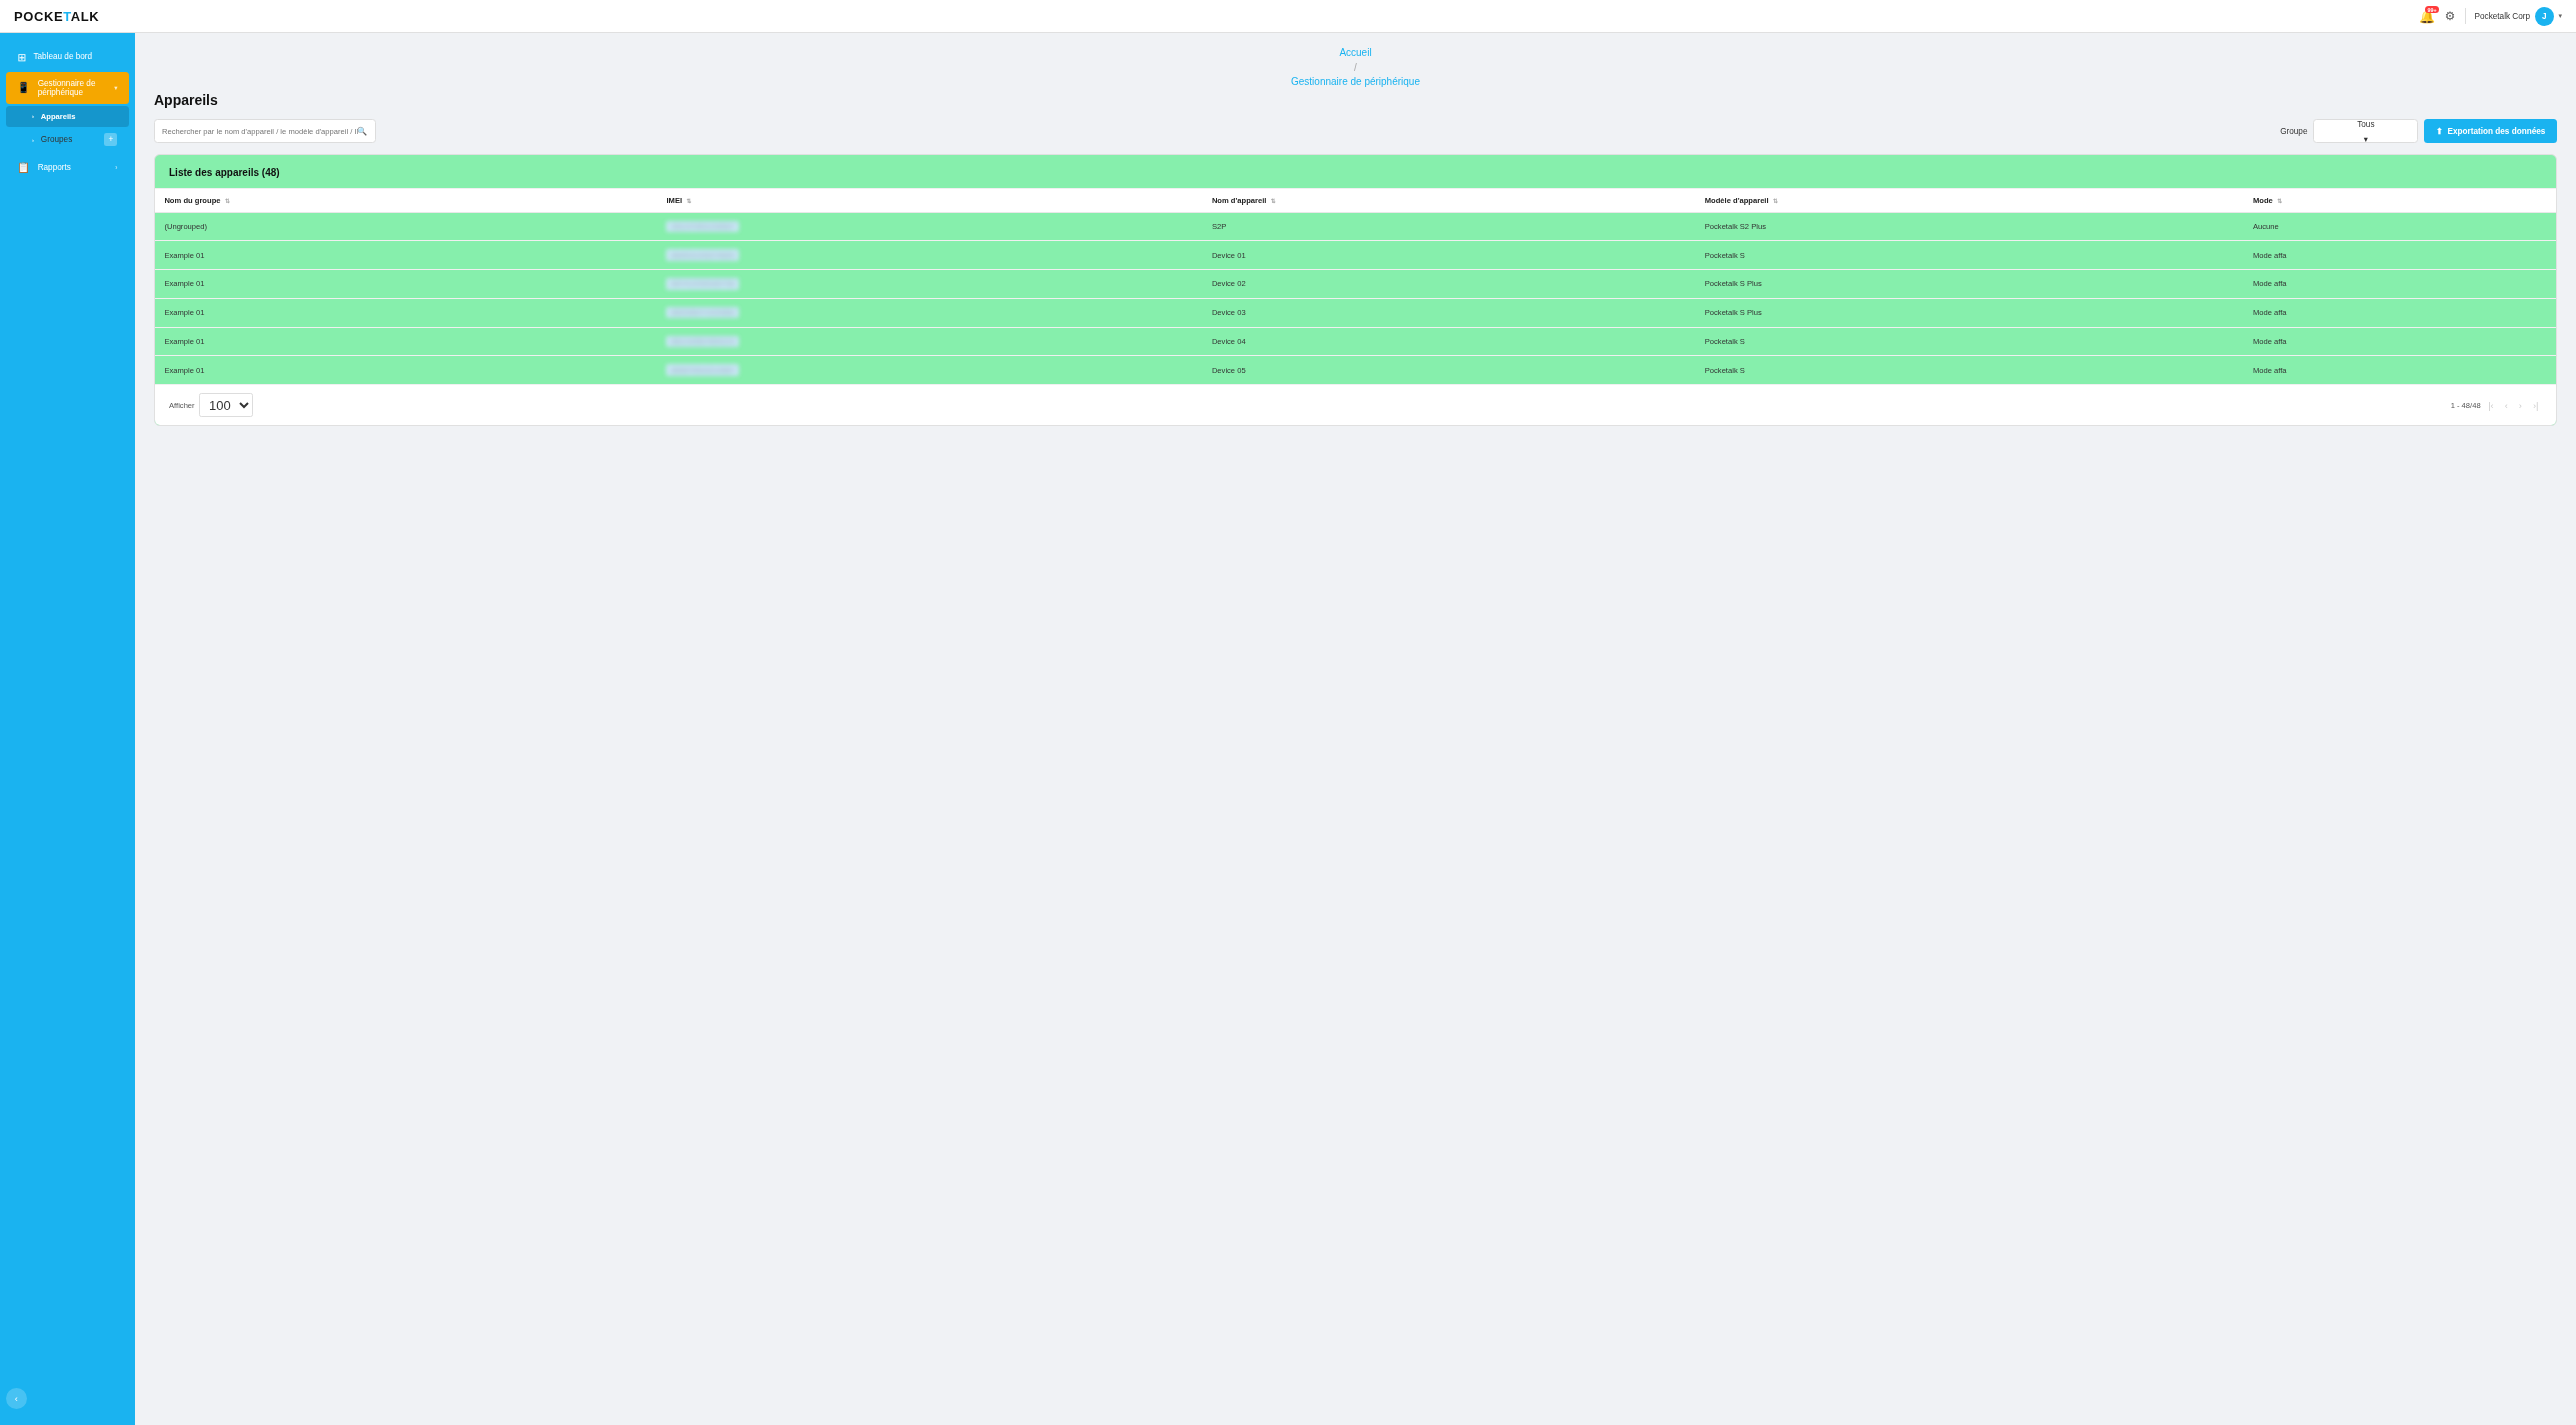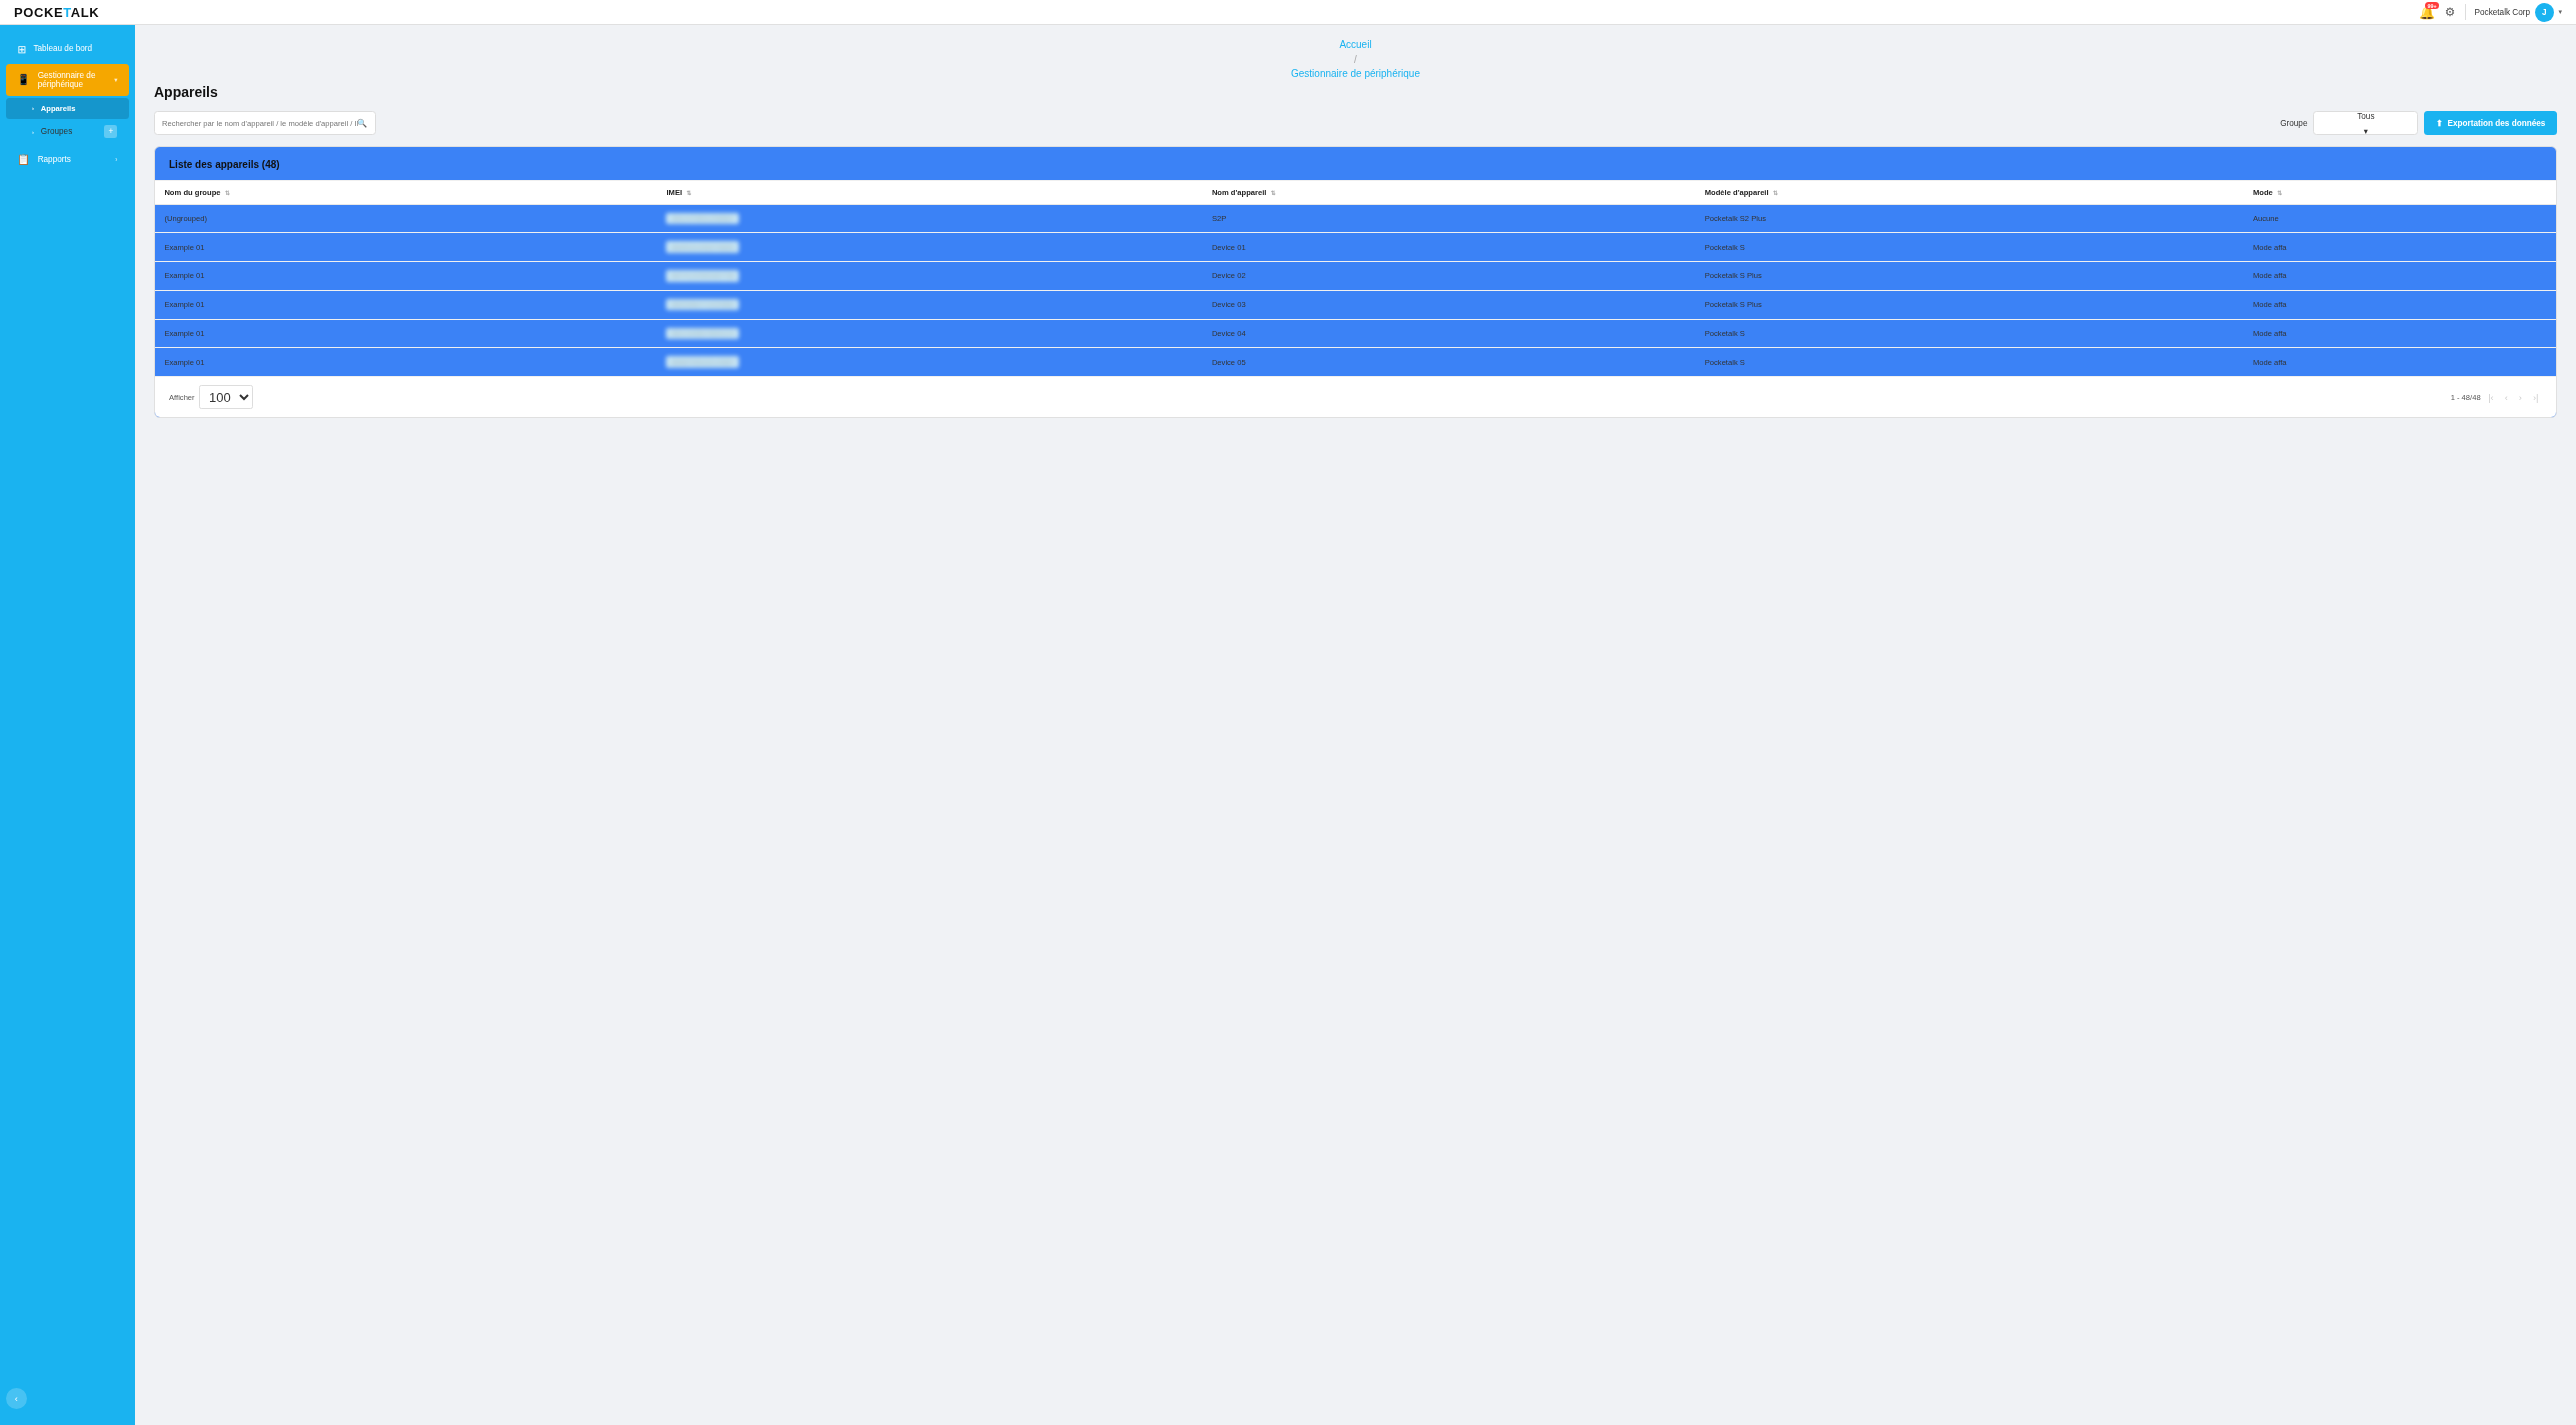--- a/index.html
+++ b/index.html
@@ -2,21 +2,21 @@
 <html style="font-size:9.4px"><head>
   <meta charset="utf-8">
   <style>
     * { box-sizing: border-box; margin: 0; padding: 0; }
     body { font-family: 'Segoe UI', Arial, sans-serif; background: #f0f2f5; display: flex; flex-direction: column; height: 100vh; overflow: hidden; font-size: 8.2px; }
 
     
     .top-nav {
       background: #fff;
       border-bottom: 0.6px solid #e0e0e0;
-      height: 25px;
+      height: 33px;
       display: flex;
       align-items: center;
       justify-content: space-between;
       padding: 0 14px;
       flex-shrink: 0;
       z-index: 100;
     }
     .logo {
       font-size: 13px;
       font-weight: 900;
@@ -276,21 +276,21 @@
       font-size: 8.2px;
       font-weight: 600;
       cursor: pointer;
       display: flex;
       align-items: center;
       gap: 4.7px;
     }
 
     
     .table-card {
-      background: #3b82f6;
+      background: #86efac;
       border-radius: 5.9px;
       border: 0.6px solid #e0e0e0;
       overflow: hidden;
     }
     .table-card-header {
       padding: 11.7px 14px 9.4px;
       border-bottom: 0.6px solid #f0f0f0;
     }
     .table-card-title {
       font-size: 10px;

